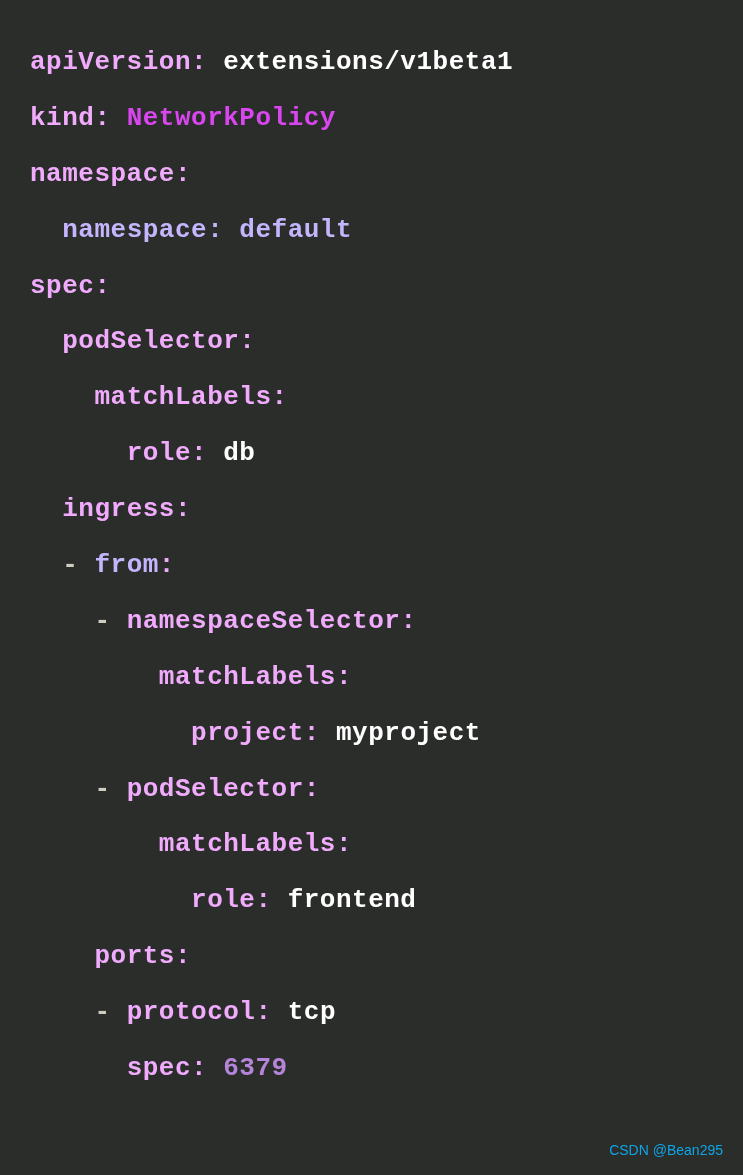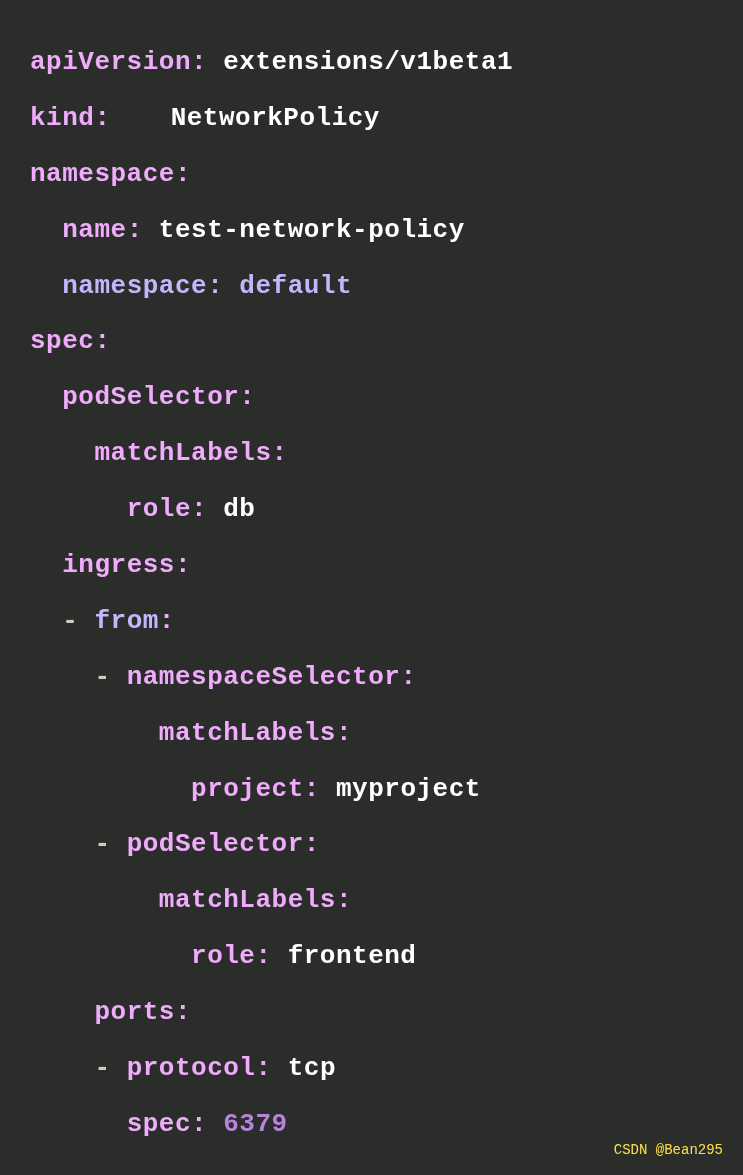--- a/index.html
+++ b/index.html
@@ -19,56 +19,54 @@
       line-height: 2.15;
       letter-spacing: 0.5px;
     }
     .line {
       white-space: pre;
     }
     .key {
       color: #f0abfc;
     }
     .value-yellow {
-      color: #ffffff;
-      margin-left: 44px;
+      color: #d946ef;
     }
     .value-cyan {
       color: #ffffff;
     }
     .red {
       color: #c4b5fd;
     }
     .purple {
       color: #b584db;
       margin-top: 20px;
     }
     .dash {
       color: #d0ccc0;
     }
     .watermark {
       position: absolute;
       bottom: 10px;
       right: 20px;
       font-size: 14px;
-      color: #fde047;
-      font-family: Liberation Mono, monospace;
+      color: #0ea5e9;
+      font-family: Liberation Sans, sans-serif;
       font-weight: normal;
       letter-spacing: 0;
       margin-left: 31px;
     }
   </style>
 </head>
 <body>
 
 <div>
   <div class="line"><span class="key">apiVersion: </span><span class="value-cyan">extensions/v1beta1</span></div>
   <div class="line"><span class="key">kind: </span><span class="value-yellow">NetworkPolicy</span></div>
   <div class="line"><span class="key">namespace:</span></div>
-  <div class="line"><span>  </span><span class="key">name: </span><span class="value-cyan">test-network-policy</span></div>
   <div class="line"><span>  </span><span class="red">namespace: </span><span class="red">default</span></div>
   <div class="line"><span class="key">spec:</span></div>
   <div class="line"><span>  </span><span class="key">podSelector:</span></div>
   <div class="line"><span>    </span><span class="key">matchLabels:</span></div>
   <div class="line"><span>      </span><span class="key">role: </span><span class="value-cyan">db</span></div>
   <div class="line"><span>  </span><span class="key">ingress:</span></div>
   <div class="line"><span>  </span><span class="dash">- </span><span class="red">from</span><span class="key">:</span></div>
   <div class="line"><span>    </span><span class="dash">- </span><span class="key">namespaceSelector:</span></div>
   <div class="line"><span>        </span><span class="key">matchLabels:</span></div>
   <div class="line"><span>          </span><span class="key">project: </span><span class="value-cyan">myproject</span></div>

